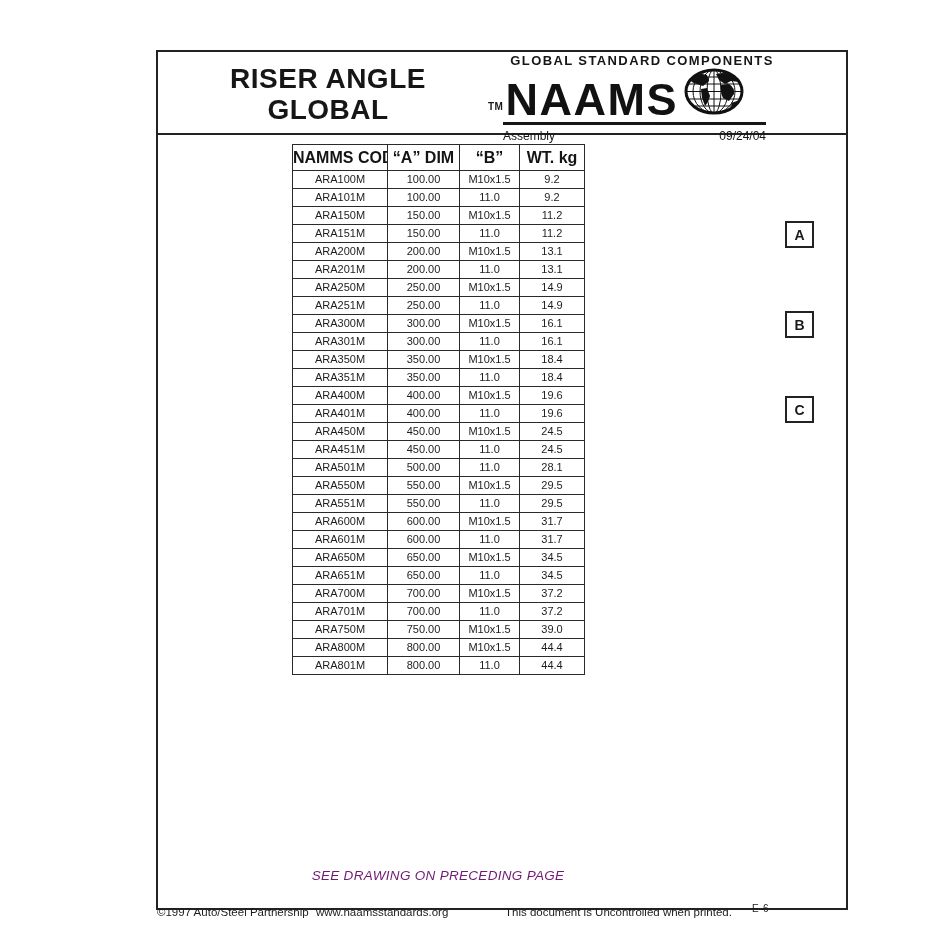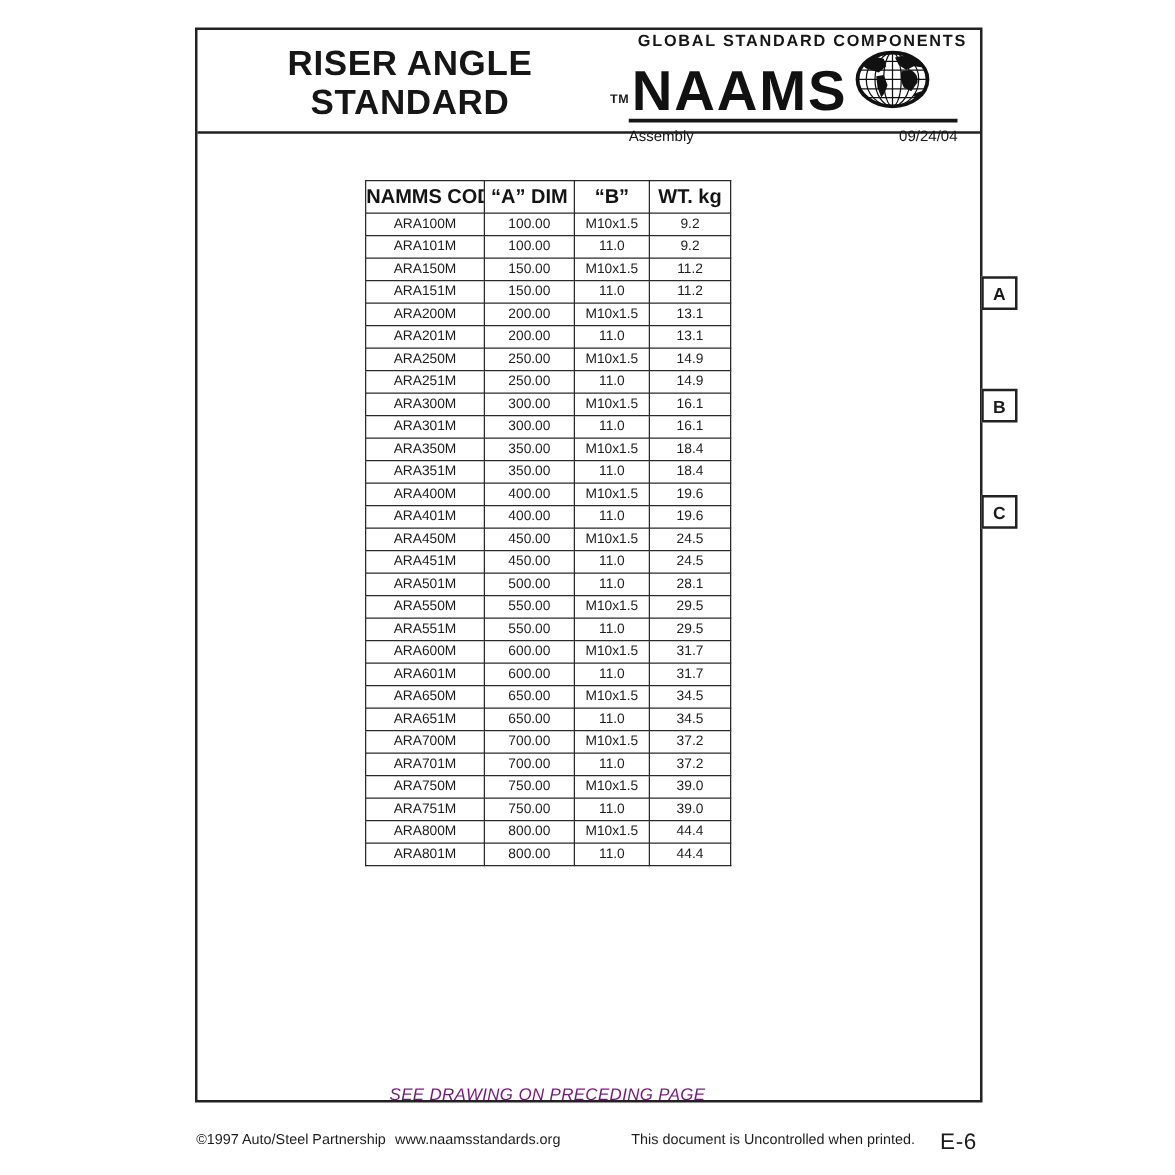--- a/index.html
+++ b/index.html
@@ -7,22 +7,22 @@
   body {
     position: relative;
     font-family: "Liberation Sans", sans-serif;
     color: #1a1a1a;
     overflow: hidden;
   }
 
   
   .sheet {
     position: absolute;
-    left: 156px; top: 22px;
-    width: 630px; height: 860px;
+    left: 156px; top: 50px;
+    width: 692px; height: 860px;
     border: 2px solid #222;
     background: #ffffff;
   }
   .header-divider {
     position: absolute;
     left: 0; top: 81px;
     width: 100%; height: 2px;
     background: #222;
   }
 
@@ -157,31 +157,31 @@
   .footer-bar {
     position: absolute;
     left: 0; top: 903px;
     width: 940px; height: 20px;
     font-size: 11.5px;
     color: #1c1c1c;
   }
   .f-copyright { position: absolute; left: 157px; top: 3px; }
   .f-website   { position: absolute; left: 316px; top: 3px; }
   .f-disclaimer{ position: absolute; left: 505px; top: 3px; }
-  .f-page      { position: absolute; left: 752px; top: 0px; font-size: 18px; letter-spacing: 0.5px; }
+  .f-page      { position: absolute; left: 752px; top: 0px; font-size: 10px; letter-spacing: 0.5px; }
 </style>
 </head>
 <body>
 
 <div class="sheet">
   <div class="header-divider"></div>
 
   <div class="doc-title">
     <div>RISER ANGLE</div>
-    <div>STANDARD</div>
+    <div>GLOBAL</div>
   </div>
 
   <div class="brand">
     <div class="brand-tagline">GLOBAL STANDARD COMPONENTS</div>
     <div class="naams-row">
       <span class="tm">TM</span>
       <span class="naams-name">NAAMS</span>
       <span class="globe">
         <svg width="62" height="47" viewBox="0 0 62 47">
           <defs>
@@ -397,26 +397,20 @@
           <td>11.0</td>
           <td>37.2</td>
         </tr>
         <tr>
           <td>ARA750M</td>
           <td>750.00</td>
           <td>M10x1.5</td>
           <td>39.0</td>
         </tr>
         <tr>
-          <td>ARA751M</td>
-          <td>750.00</td>
-          <td>11.0</td>
-          <td>39.0</td>
-        </tr>
-        <tr>
           <td>ARA800M</td>
           <td>800.00</td>
           <td>M10x1.5</td>
           <td>44.4</td>
         </tr>
         <tr>
           <td>ARA801M</td>
           <td>800.00</td>
           <td>11.0</td>
           <td>44.4</td>

